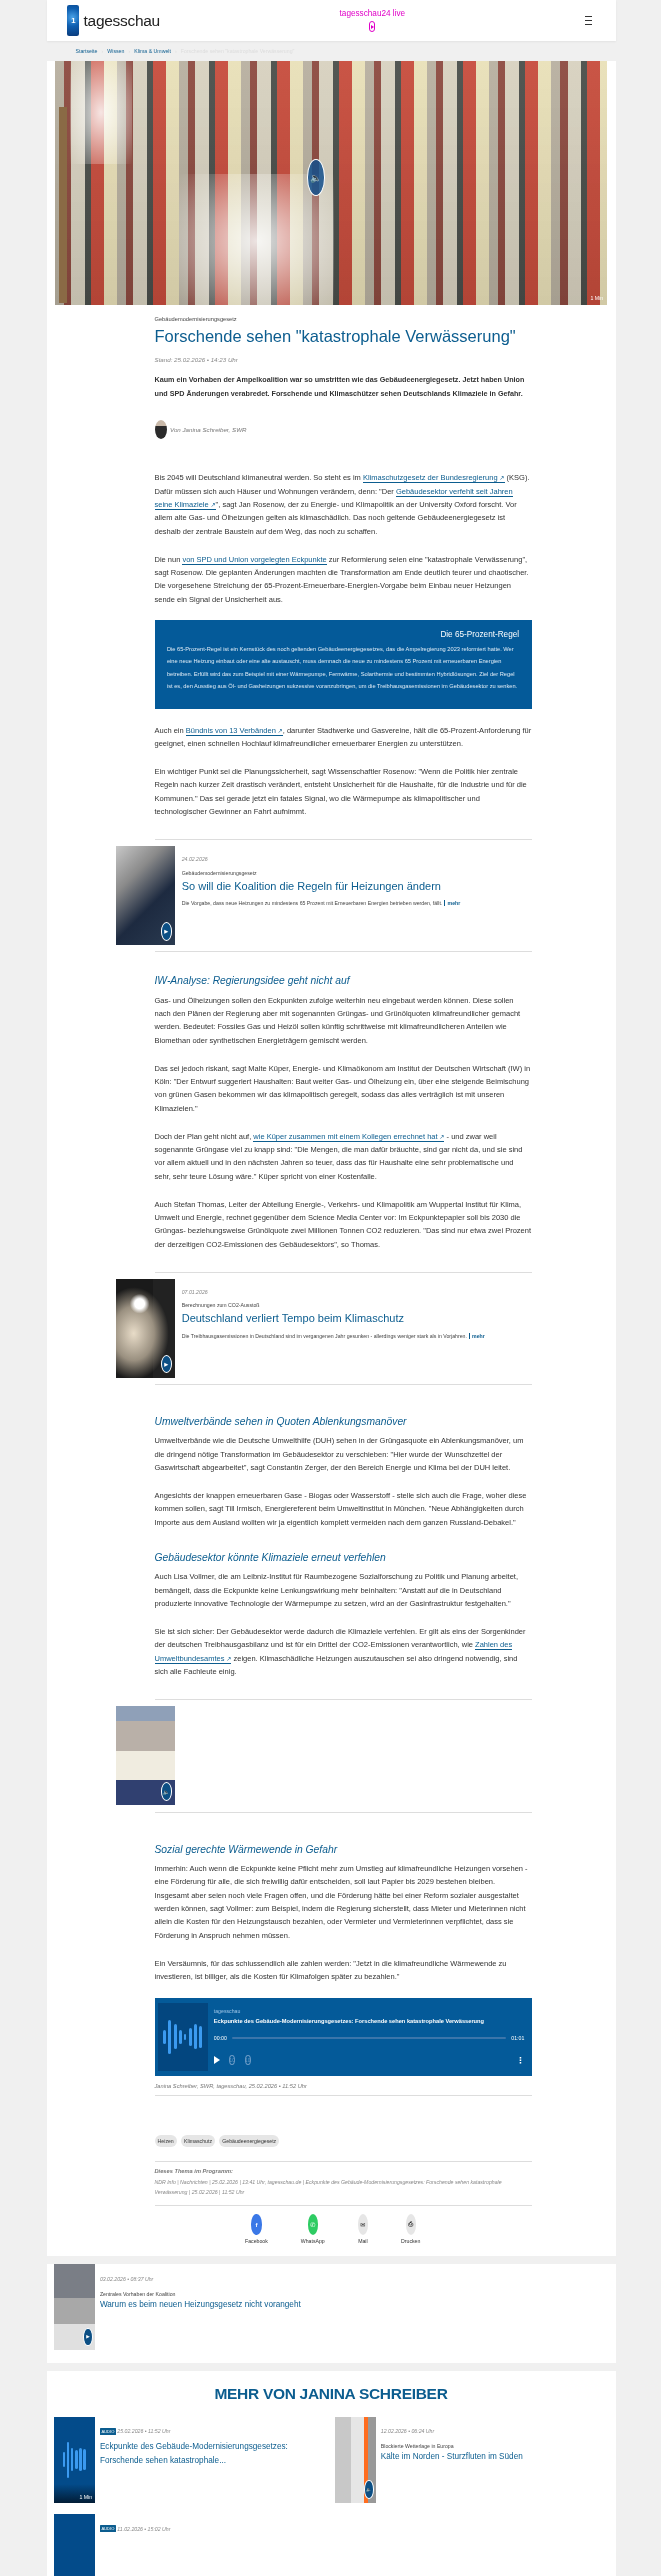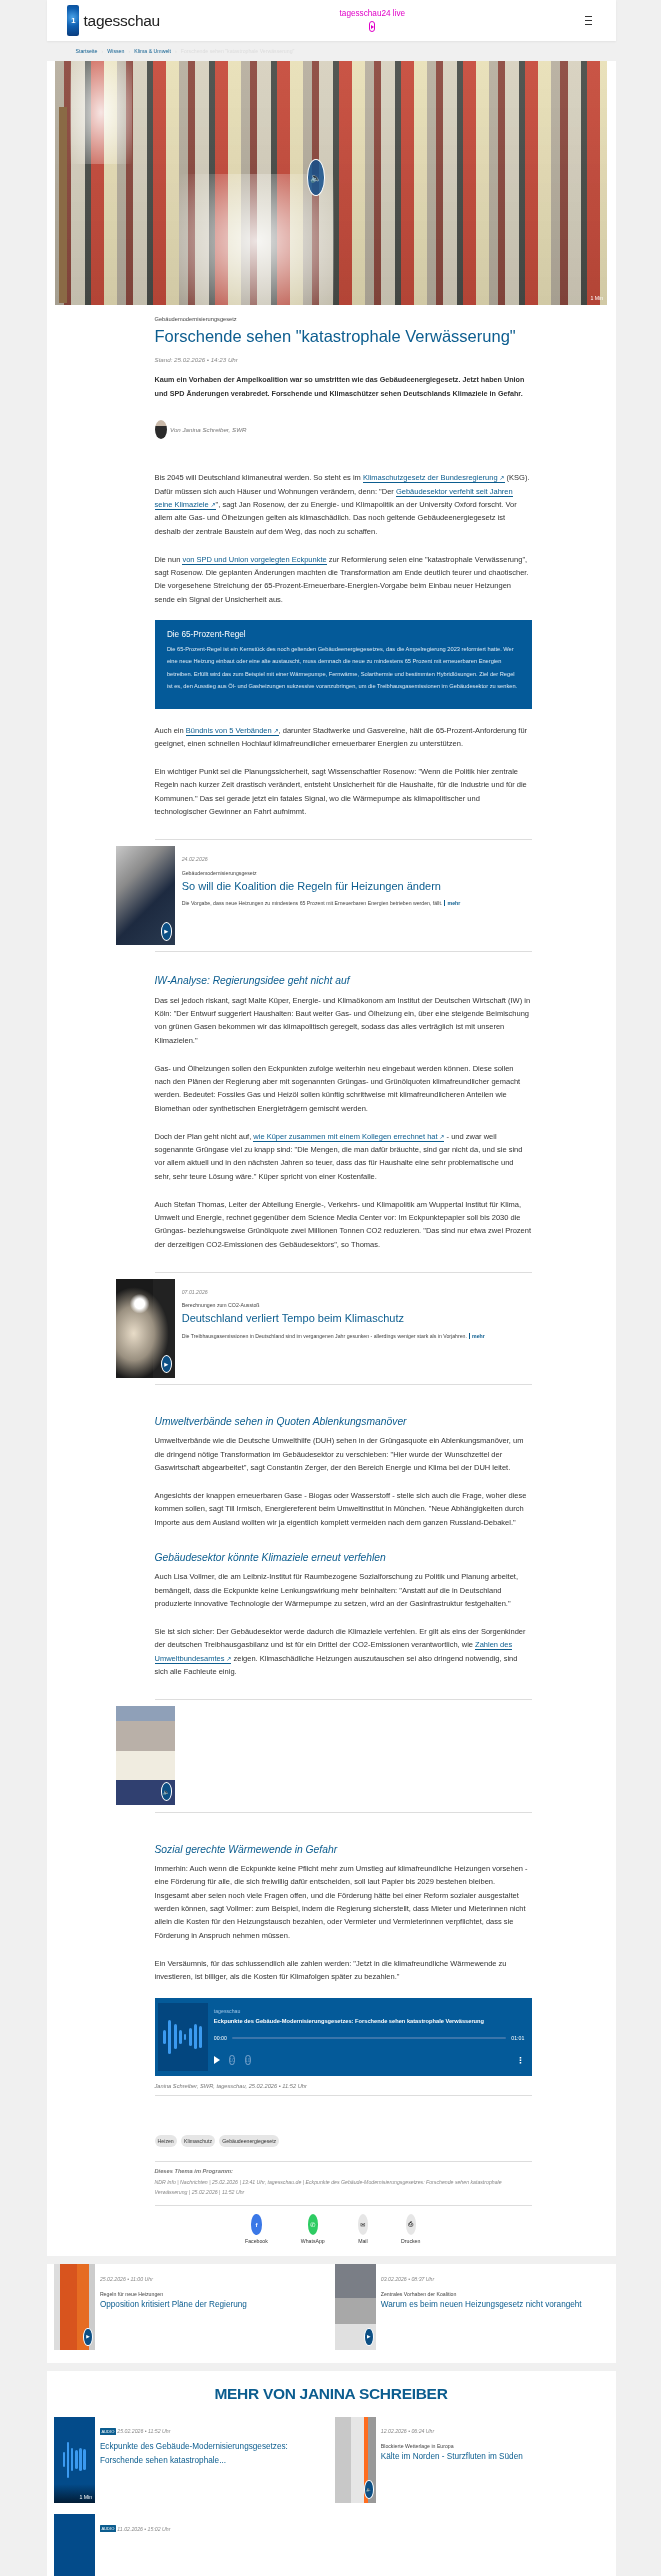--- a/index.html
+++ b/index.html
@@ -44,21 +44,21 @@
   .author { display: flex; align-items: center; gap: 3.1px; margin-top: 19.6px; font-size: 6.2px; font-style: italic; color: #777; }
   .author-pic { width: 12.4px; height: 19.6px; border-radius: 50%; background: linear-gradient(180deg, #c9b9a9 0 30%, #2b2b2b 30% 100%); }
 
   .p { font-size: 7.5px; line-height: 13.4px; color: #333; margin-top: 14.4px; }
   .p:first-of-type { margin-top: 0; }
   .p a { border-bottom: 0.8px solid #0c5d8f; color: #0c5d8f; }
   .ext::after { content: " \2197"; font-size: 6.2px; }
   .body { margin-top: 32px; }
 
   .infobox { background: #045a99; color: #fff; padding: 10.3px 12.4px 16.5px; margin-top: 13.4px; }
-  .infobox h3 { font-size: 8.2px; font-weight: normal; margin-bottom: 4.1px; }
+  .infobox h3 { font-size: 8.2px; font-weight: normal; margin-bottom: 4.1px; text-align: right; }
   .infobox p { font-size: 5.7px; line-height: 12.4px; color: #e0ecf6; }
 
   .h2 { font-size: 10.3px; font-weight: normal; color: #0c5d8f; margin-top: 23px; font-style: italic; }
   .h2 + .p { margin-top: 7.2px; }
   .teaser-wrap { margin-top: 20.6px; position: relative; }
   .teaser-line { border-top: 0.5px solid #ddd; }
   .teaser-row { display: flex; gap: 7.2px; padding: 6.2px 0; margin-left: -39px; }
   .teaser-img { width: 59px; height: 99px; flex-shrink: 0; position: relative; }
   .teaser-img .btn { position: absolute; right: 2.6px; bottom: 4.6px; width: 11.3px; height: 18.5px; border-radius: 50%; background: #0c4f84; border: 0.8px solid #fff; display: flex; align-items: center; justify-content: center; color: #fff; font-size: 5.2px; }
   .teaser-body { padding-top: 10.3px; }
@@ -173,43 +173,43 @@
       <p class="p">
         <span>Die nun </span><a>von SPD und Union vorgelegten Eckpunkte</a><span> zur Reformierung seien eine "katastrophale Verwässerung", sagt Rosenow. Die geplanten Änderungen machten die Transformation am Ende deutlich teurer und chaotischer. Die vorgesehene Streichung der 65-Prozent-Erneuerbare-Energien-Vorgabe beim Einbau neuer Heizungen sende ein Signal der Unsicherheit aus.</span>
       </p>
 
       <div class="infobox">
         <h3>Die 65-Prozent-Regel</h3>
         <p>Die 65-Prozent-Regel ist ein Kernstück des noch geltenden Gebäudeenergiegesetzes, das die Ampelregierung 2023 reformiert hatte. Wer eine neue Heizung einbaut oder eine alte austauscht, muss demnach die neue zu mindestens 65 Prozent mit erneuerbaren Energien betreiben. Erfüllt wird das zum Beispiel mit einer Wärmepumpe, Fernwärme, Solarthermie und bestimmten Hybridlösungen. Ziel der Regel ist es, den Ausstieg aus Öl- und Gasheizungen sukzessive voranzubringen, um die Treibhausgasemissionen im Gebäudesektor zu senken.</p>
       </div>
 
       <p class="p">
-        <span>Auch ein </span><a class="ext">Bündnis von 5 Verbänden</a><span>, darunter Stadtwerke und Gasvereine, hält die 65-Prozent-Anforderung für geeignet, einen schnellen Hochlauf klimafreundlicher erneuerbarer Energien zu unterstützen.</span>
+        <span>Auch ein </span><a class="ext">Bündnis von 13 Verbänden</a><span>, darunter Stadtwerke und Gasvereine, hält die 65-Prozent-Anforderung für geeignet, einen schnellen Hochlauf klimafreundlicher erneuerbarer Energien zu unterstützen.</span>
       </p>
       <p class="p">Ein wichtiger Punkt sei die Planungssicherheit, sagt Wissenschaftler Rosenow: "Wenn die Politik hier zentrale Regeln nach kurzer Zeit drastisch verändert, entsteht Unsicherheit für die Haushalte, für die Industrie und für die Kommunen." Das sei gerade jetzt ein fatales Signal, wo die Wärmepumpe als klimapolitischer und technologischer Gewinner an Fahrt aufnimmt.</p>
 
       <div class="teaser-wrap">
         <div class="teaser-line"></div>
         <div class="teaser-row">
           <div class="teaser-img img-ppl">
             <span class="btn">▶</span>
           </div>
           <div class="teaser-body">
             <div class="t-date">24.02.2026</div>
             <div class="t-top">Gebäudemodernisierungsgesetz</div>
             <a class="t-title" style="display:block">So will die Koalition die Regeln für Heizungen ändern</a>
             <div class="t-text"><span>Die Vorgabe, dass neue Heizungen zu mindestens 65 Prozent mit Erneuerbaren Energien betrieben werden, fällt.</span><a class="mehr">mehr</a></div>
           </div>
         </div>
         <div class="teaser-line"></div>
       </div>
 
       <h2 class="h2">IW-Analyse: Regierungsidee geht nicht auf</h2>
+      <p class="p">Gas- und Ölheizungen sollen den Eckpunkten zufolge weiterhin neu eingebaut werden können. Diese sollen nach den Plänen der Regierung aber mit sogenannten Grüngas- und Grünölquoten klimafreundlicher gemacht werden. Bedeutet: Fossiles Gas und Heizöl sollen künftig schrittweise mit klimafreundlicheren Anteilen wie Biomethan oder synthetischen Energieträgern gemischt werden.</p>
       <p class="p">Das sei jedoch riskant, sagt Malte Küper, Energie- und Klimaökonom am Institut der Deutschen Wirtschaft (IW) in Köln: "Der Entwurf suggeriert Haushalten: Baut weiter Gas- und Ölheizung ein, über eine steigende Beimischung von grünen Gasen bekommen wir das klimapolitisch geregelt, sodass das alles verträglich ist mit unseren Klimazielen."</p>
-      <p class="p">Gas- und Ölheizungen sollen den Eckpunkten zufolge weiterhin neu eingebaut werden können. Diese sollen nach den Plänen der Regierung aber mit sogenannten Grüngas- und Grünölquoten klimafreundlicher gemacht werden. Bedeutet: Fossiles Gas und Heizöl sollen künftig schrittweise mit klimafreundlicheren Anteilen wie Biomethan oder synthetischen Energieträgern gemischt werden.</p>
       <p class="p">
         <span>Doch der Plan geht nicht auf, </span><a class="ext">wie Küper zusammen mit einem Kollegen errechnet hat</a><span> - und zwar weil sogenannte Grüngase viel zu knapp sind: "Die Mengen, die man dafür bräuchte, sind gar nicht da, und sie sind vor allem aktuell und in den nächsten Jahren so teuer, dass das für Haushalte eine sehr problematische und sehr, sehr teure Lösung wäre." Küper spricht von einer Kostenfalle.</span>
       </p>
       <p class="p">Auch Stefan Thomas, Leiter der Abteilung Energie-, Verkehrs- und Klimapolitik am Wuppertal Institut für Klima, Umwelt und Energie, rechnet gegenüber dem Science Media Center vor: Im Eckpunktepapier soll bis 2030 die Grüngas- beziehungsweise Grünölquote zwei Millionen Tonnen CO2 reduzieren. "Das sind nur etwa zwei Prozent der derzeitigen CO2-Emissionen des Gebäudesektors", so Thomas.</p>
 
       <div class="teaser-wrap">
         <div class="teaser-line"></div>
         <div class="teaser-row">
           <div class="teaser-img img-car">
             <span class="btn">▶</span>
@@ -307,32 +307,20 @@
         </a>
       </div>
     </div>
   </article>
 
   <div class="sep"></div>
 
   <section>
     <div class="grid">
       <a class="card">
-        <div class="card-img img-boiler">
-            <span class="btn">▶</span>
-          </div>
-        <div class="card-body">
-          <div class="c-meta">
-              <span>25.02.2026 • 11:00 Uhr</span>
-            </div>
-          <div class="c-top">Regeln für neue Heizungen</div>
-          <div class="c-title">Opposition kritisiert Pläne der Regierung</div>
-        </div>
-      </a>
-      <a class="card">
         <div class="card-img img-roofs">
             <span class="btn">▶</span>
           </div>
         <div class="card-body">
           <div class="c-meta">
               <span>03.02.2026 • 08:37 Uhr</span>
             </div>
           <div class="c-top">Zentrales Vorhaben der Koalition</div>
           <div class="c-title">Warum es beim neuen Heizungsgesetz nicht vorangeht</div>
         </div>

